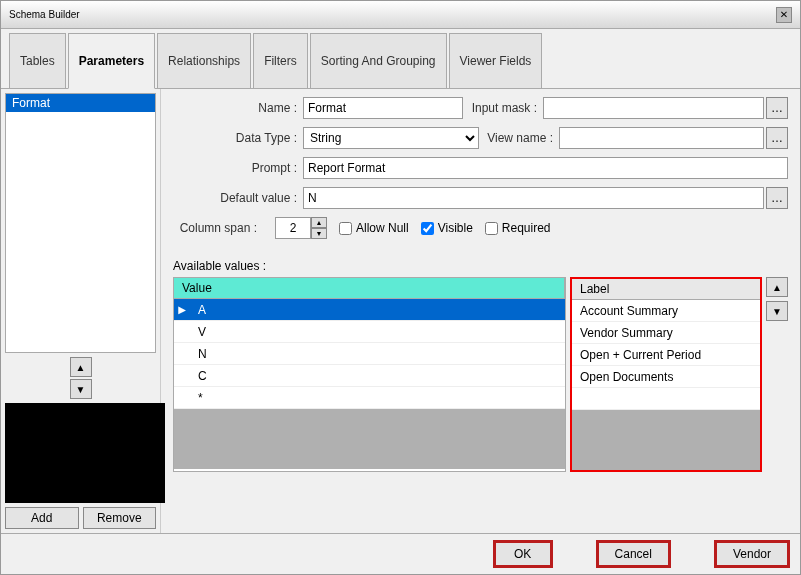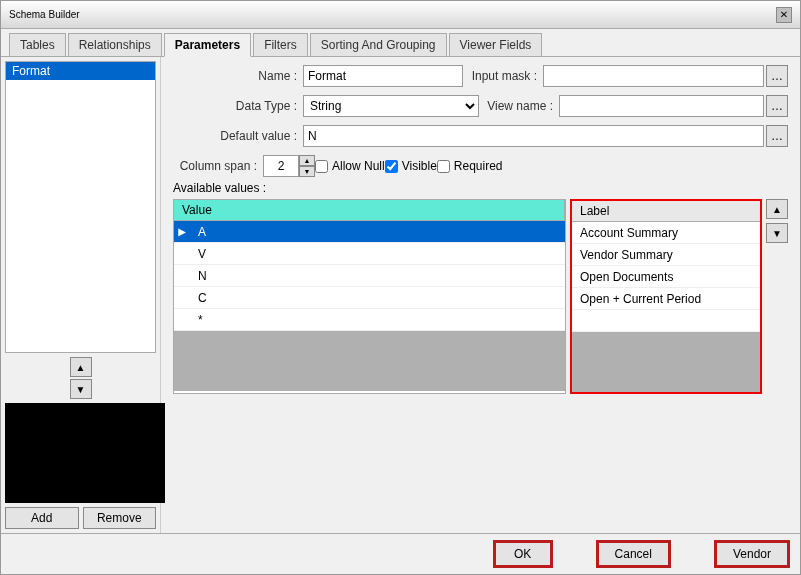--- a/index.html
+++ b/index.html
@@ -2,39 +2,39 @@
 <html><head>
   <meta charset="utf-8">
   <style>
     * { box-sizing: border-box; margin: 0; padding: 0; font-family: 'Segoe UI', Tahoma, sans-serif; font-size: 12px; }
     body { background: #f0f0f0; width: 801px; height: 575px; overflow: hidden; }
     .window { background: #f0f0f0; border: 1px solid #999; width: 801px; height: 575px; display: flex; flex-direction: column; }
     .title-bar { background: linear-gradient(to bottom, #ffffff, #d8d8d8); padding: 5px 8px; display: flex; align-items: center; justify-content: space-between; border-bottom: 1px solid #aaa; min-height: 28px; }
     .title-text { font-size: 10px; font-weight: normal; color: #000; }
     .title-close { width: 16px; height: 16px; background: #c0c0c0; border: 1px solid #888; cursor: pointer; display: flex; align-items: center; justify-content: center; font-size: 10px; }
     .tabs { display: flex; background: #f0f0f0; padding: 4px 8px 0 8px; border-bottom: 1px solid #aaa; }
-    .tab { padding: 4px 10px; border: 1px solid #aaa; border-bottom: none; margin-right: 2px; cursor: pointer; background: #e4e4e4; color: #333; }
+    .tab { padding: 20px 10px; border: 1px solid #aaa; border-bottom: none; margin-right: 2px; cursor: pointer; background: #e4e4e4; color: #333; }
     .tab.active { background: #f0f0f0; border-bottom: 1px solid #f0f0f0; color: #000; font-weight: bold; margin-bottom: -1px; z-index: 1; }
     .content { display: flex; flex: 1; overflow: hidden; }
     .left-panel { width: 160px; background: #f0f0f0; border-right: 1px solid #ccc; display: flex; flex-direction: column; padding: 4px; }
     .left-list { flex: 1; border: 1px solid #aaa; background: #fff; overflow-y: auto; margin-bottom: 4px; }
     .left-list-item { padding: 2px 6px; cursor: pointer; }
     .left-list-item.selected { background: #0066cc; color: #fff; }
     .left-arrow-btns { display: flex; flex-direction: column; gap: 2px; align-items: center; margin-bottom: 4px; }
     .arrow-btn { width: 22px; height: 20px; border: 1px solid #888; background: #e0e0e0; cursor: pointer; display: flex; align-items: center; justify-content: center; font-size: 10px; }
     .bottom-btns { display: flex; flex-direction: row; gap: 4px; align-items: center; margin-top: auto; padding-top: 4px; }
     .btn { padding: 3px 0; width: 80px; border: 1px solid #888; background: #e4e4e4; cursor: pointer; text-align: center; }
     .right-panel { flex: 1; padding: 8px 12px; overflow-y: auto; }
     .form-row { display: flex; align-items: center; margin-bottom: 8px; margin-left: 40px; }
     .form-label { width: 90px; text-align: right; padding-right: 6px; color: #333; }
     .form-input { height: 22px; border: 1px solid #999; background: #fff; padding: 0 4px; }
     .form-input.medium { width: 160px; }
     .btn-dots { width: 22px; height: 22px; border: 1px solid #888; background: #e4e4e4; cursor: pointer; text-align: center; margin-left: 2px; line-height: 20px; }
     .select-box { height: 22px; border: 1px solid #999; background: #fff; padding: 0 2px; }
-    .column-span-row { display: flex; align-items: center; margin-bottom: 4px; gap: 0; }
+    .column-span-row { display: flex; align-items: center; margin-bottom: 20px; gap: 12px; }
     .spinner-wrap { display: flex; align-items: center; }
     .spinner-input { width: 36px; height: 22px; border: 1px solid #999; text-align: center; background: #fff; }
     .spinner-btns { display: flex; flex-direction: column; }
     .spinner-btn { width: 16px; height: 11px; border: 1px solid #888; background: #e0e0e0; cursor: pointer; display: flex; align-items: center; justify-content: center; font-size: 7px; line-height: 1; }
     .checkbox-label { display: flex; align-items: center; gap: 4px; cursor: pointer; }
     .available-values-section { margin-top: 4px; }
     .av-label { margin-bottom: 4px; }
     .av-table-wrap { display: flex; gap: 4px; }
     .av-table-container { flex: 1; border: 1px solid #aaa; background: #fff; min-height: 180px; overflow: hidden; }
     .av-label-container { width: 192px; border: 2px solid #e00; background: #fff; min-height: 180px; overflow: hidden; }
@@ -56,22 +56,22 @@
 <body>
 
 <div class="window">
   <div class="title-bar">
     <span class="title-text">Schema Builder</span>
     <div class="title-close">✕</div>
   </div>
 
   <div class="tabs">
     <div class="tab">Tables</div>
+    <div class="tab active">Parameters</div>
     <div class="tab">Relationships</div>
-    <div class="tab active">Parameters</div>
     <div class="tab">Filters</div>
     <div class="tab">Sorting And Grouping</div>
     <div class="tab">Viewer Fields</div>
   </div>
 
   <div class="content">
 
     <div class="left-panel">
       <div class="left-list">
         <div class="left-list-item selected">Format</div>
@@ -100,20 +100,24 @@
       <div class="form-row">
         <span class="form-label">Data Type :</span>
         <select class="select-box" style="width:176px">
           <option>String</option>
         </select>
         <span class="form-label" style="width:80px;text-align:right">View name :</span>
         <input class="form-input" style="flex: 1 1 0%;" type="text" value="">
         <div class="btn-dots">…</div>
       </div>
 
+      <div class="form-row">
+        <span class="form-label">Prompt :</span>
+        <input class="form-input" style="flex: 1 1 0%;" type="text" value="Report Format">
+      </div>
 
       <div class="form-row">
         <span class="form-label">Default value :</span>
         <input class="form-input" style="flex: 1 1 0%;" type="text" value="N">
         <div class="btn-dots">…</div>
       </div>
 
       <div class="column-span-row">
         <span class="form-label">Column span :</span>
         <div class="spinner-wrap">
@@ -167,22 +171,22 @@
                 <div class="av-row-cell">*</div>
               </div>
               <div class="gray-area"></div>
             </div>
           </div>
 
           <div class="av-label-container">
             <div class="av-label-header">Label</div>
             <div class="av-label-row">Account Summary</div>
             <div class="av-label-row">Vendor Summary</div>
+            <div class="av-label-row">Open + Current Period</div>
             <div class="av-label-row">Open Documents</div>
-            <div class="av-label-row">Open + Current Period</div>
             <div class="av-label-row"></div>
             <div class="gray-area"></div>
           </div>
 
           <div class="av-side-btns">
             <div class="arrow-btn">▲</div>
             <div class="arrow-btn">▼</div>
           </div>
         </div>
       </div>

